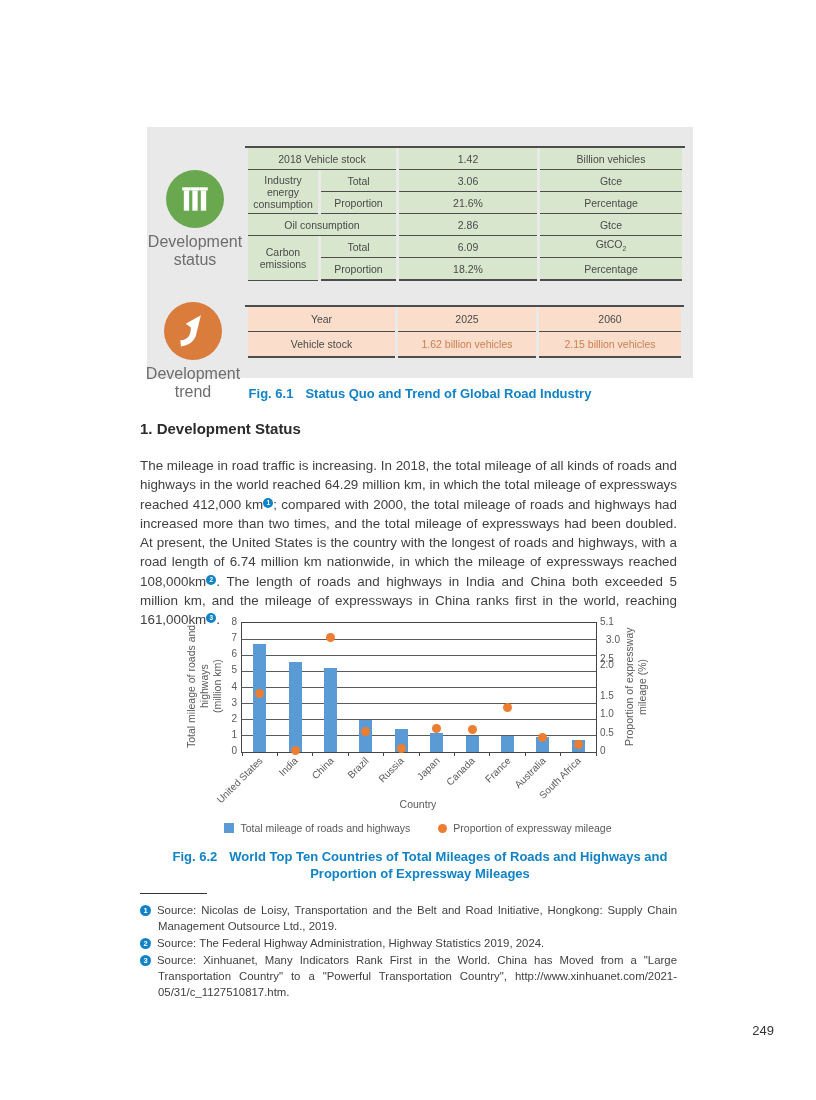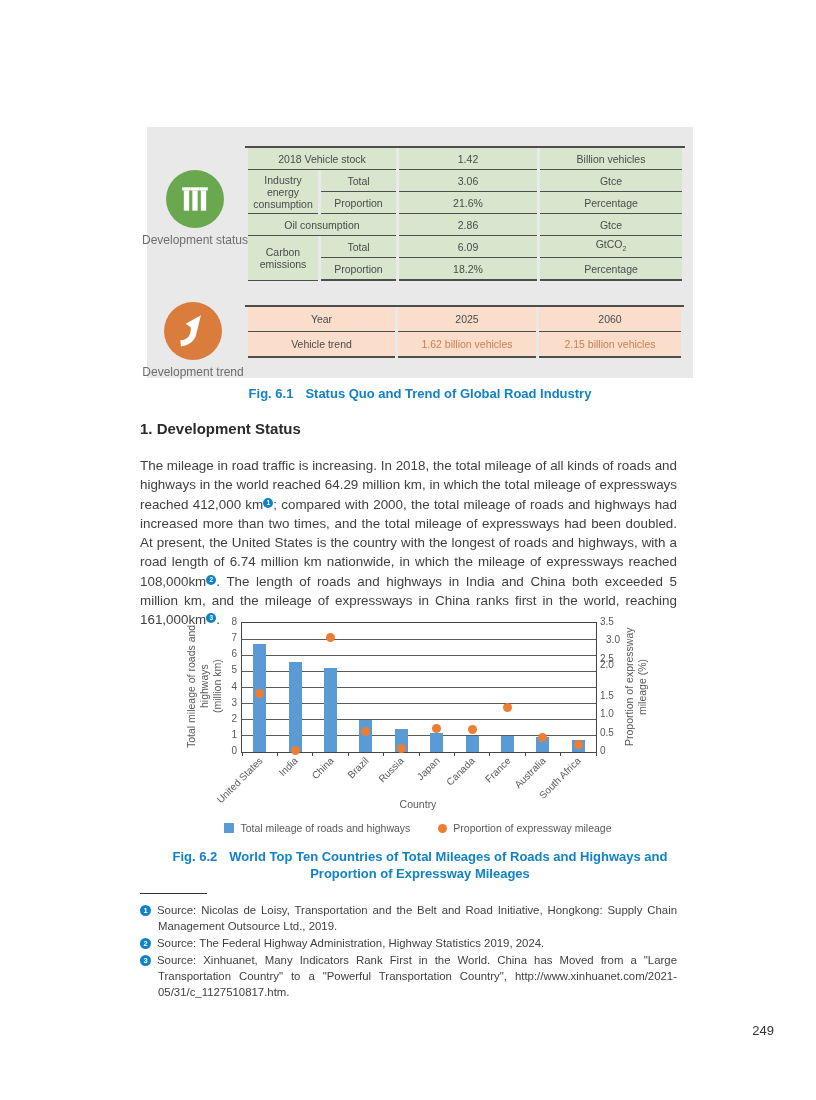--- a/index.html
+++ b/index.html
@@ -5,21 +5,21 @@
   html,body{margin:0;padding:0;}
   body{width:816px;height:1100px;position:relative;background:#ffffff;
        font-family:"Liberation Sans","DejaVu Sans",sans-serif;color:#3f3f3f;overflow:hidden;}
   .abs{position:absolute;}
 
   
   #fig61-panel{left:147px;top:127px;width:546px;height:251px;background:#e9e9e9;}
   .icon-circle{border-radius:50%;display:flex;align-items:center;justify-content:center;}
   #status-icon{left:19px;top:43px;width:58px;height:58px;background:#6aa850;}
   #trend-icon{left:17px;top:175px;width:58px;height:58px;background:#d97c3c;}
-  .icon-label{width:120px;text-align:center;font-size:12px;color:#6d6d6d;}
+  .icon-label{width:120px;text-align:center;font-size:16px;color:#6d6d6d;}
   #status-label{left:-12px;top:106px;}
   #trend-label{left:-14px;top:238px;}
 
   table.figtbl{position:absolute;border-collapse:separate;border-spacing:3px 0;
        background:transparent;border-top:2.5px solid #4d4d4d;}
   table.figtbl td{text-align:center;vertical-align:middle;font-size:10.5px;line-height:12px;
        color:#4a4a4a;border-bottom:1px solid #4d4d4d;padding:0 2px;}
   table.figtbl tr:last-child td{border-bottom:2.5px solid #4d4d4d;}
   #status-table{left:98px;top:19px;}
   #status-table td{background:#d7e6cd;height:21px;}
@@ -142,21 +142,21 @@
   <div class="abs icon-label" id="trend-label">Development trend</div>
 
   <table class="figtbl" id="trend-table">
     <tbody>
         <tr>
       <td style="width:143px">Year</td>
       <td style="width:134px">2025</td>
       <td style="width:138px">2060</td>
     </tr>
     <tr>
-      <td>Vehicle trend</td>
+      <td>Vehicle stock</td>
       <td class="trend-val">1.62 billion vehicles</td>
       <td class="trend-val">2.15 billion vehicles</td>
     </tr>
   </tbody>
     </table>
 </div>
 
 <div class="abs figcaption" id="fig61-caption">
   <span class="cap-label">Fig. 6.1</span><span>Status Quo and Trend of Global Road Industry</span>
 </div>
@@ -219,21 +219,21 @@
       <div class="xtick" style="left: 141.1px;"></div>
       <div class="xtick" style="left: 176.5px;"></div>
       <div class="xtick" style="left: 211.9px;"></div>
       <div class="xtick" style="left: 247.3px;"></div>
       <div class="xtick" style="left: 282.7px;"></div>
       <div class="xtick" style="left: 318.1px;"></div>
       <div class="xtick" style="left: 353.5px;"></div>
     </div>
 
   <div class="abs" id="y-right">
-      <div class="ylab-r" style="top: -5px;">3.5</div>
+      <div class="ylab-r" style="top: -5px;">5.1</div>
       <div class="ylab-r" style="top: 13.4286px; text-align: center;">3.0</div>
       <div class="ylab-r" style="top: 31.8571px;">2.5</div>
       <div class="ylab-r" style="top: 38px;">2.0</div>
       <div class="ylab-r" style="top: 68.7143px;">1.5</div>
       <div class="ylab-r" style="top: 87.1429px;">1.0</div>
       <div class="ylab-r" style="top: 105.571px;">0.5</div>
       <div class="ylab-r" style="top: 124px;">0</div>
     </div>
   <div class="abs yaxis-title" id="ytitle-right">
     <div>Proportion of expressway</div>

